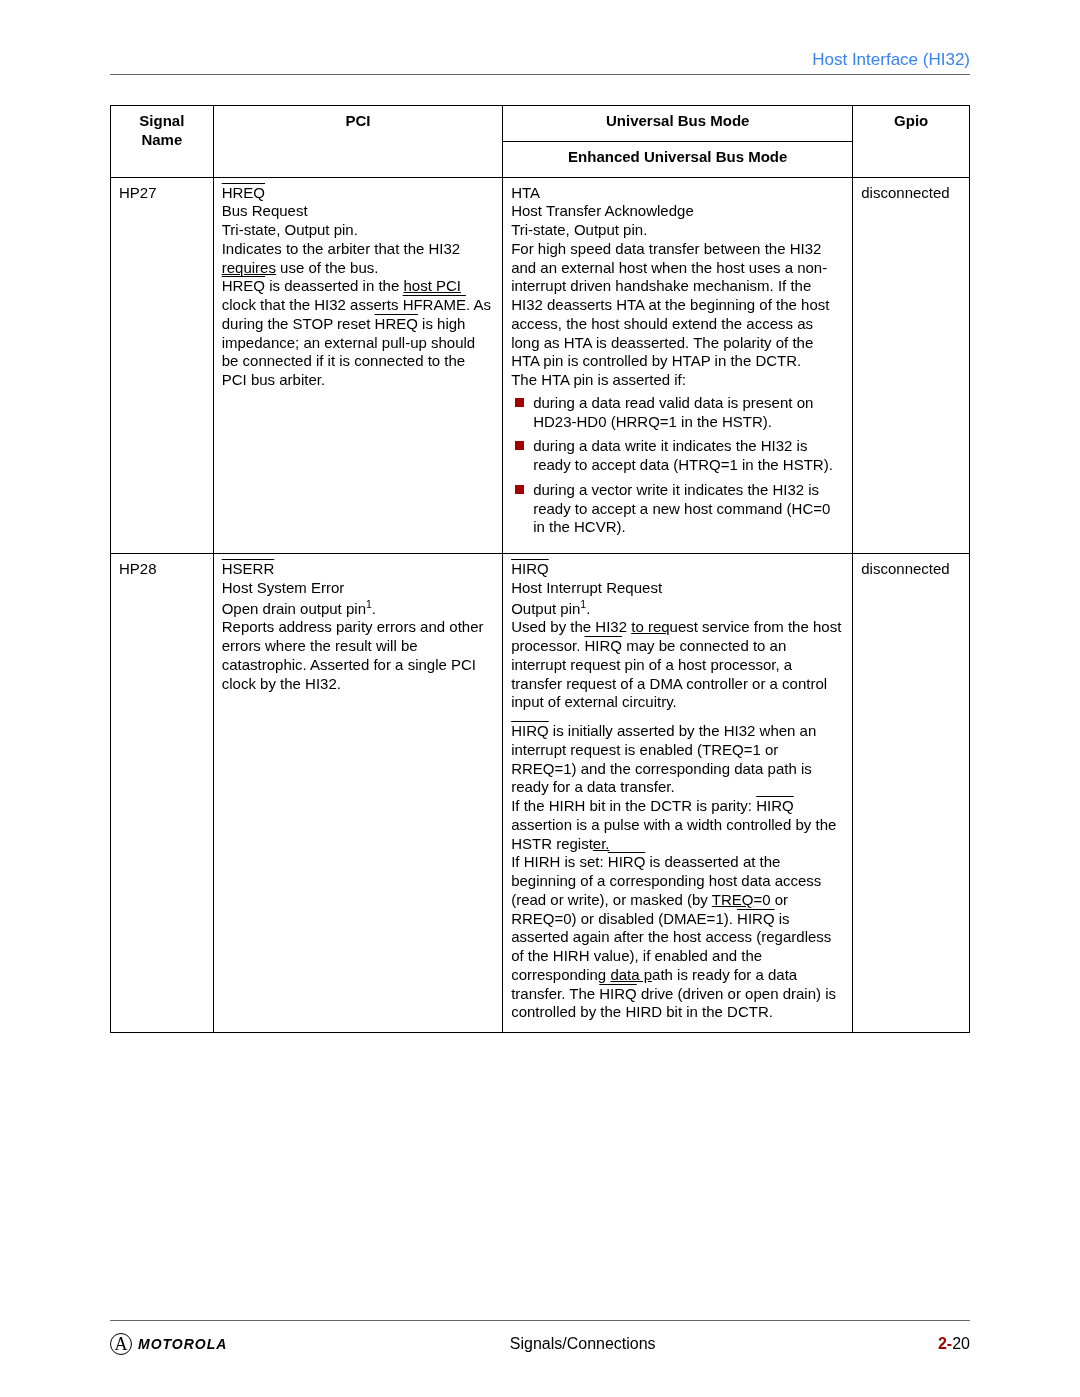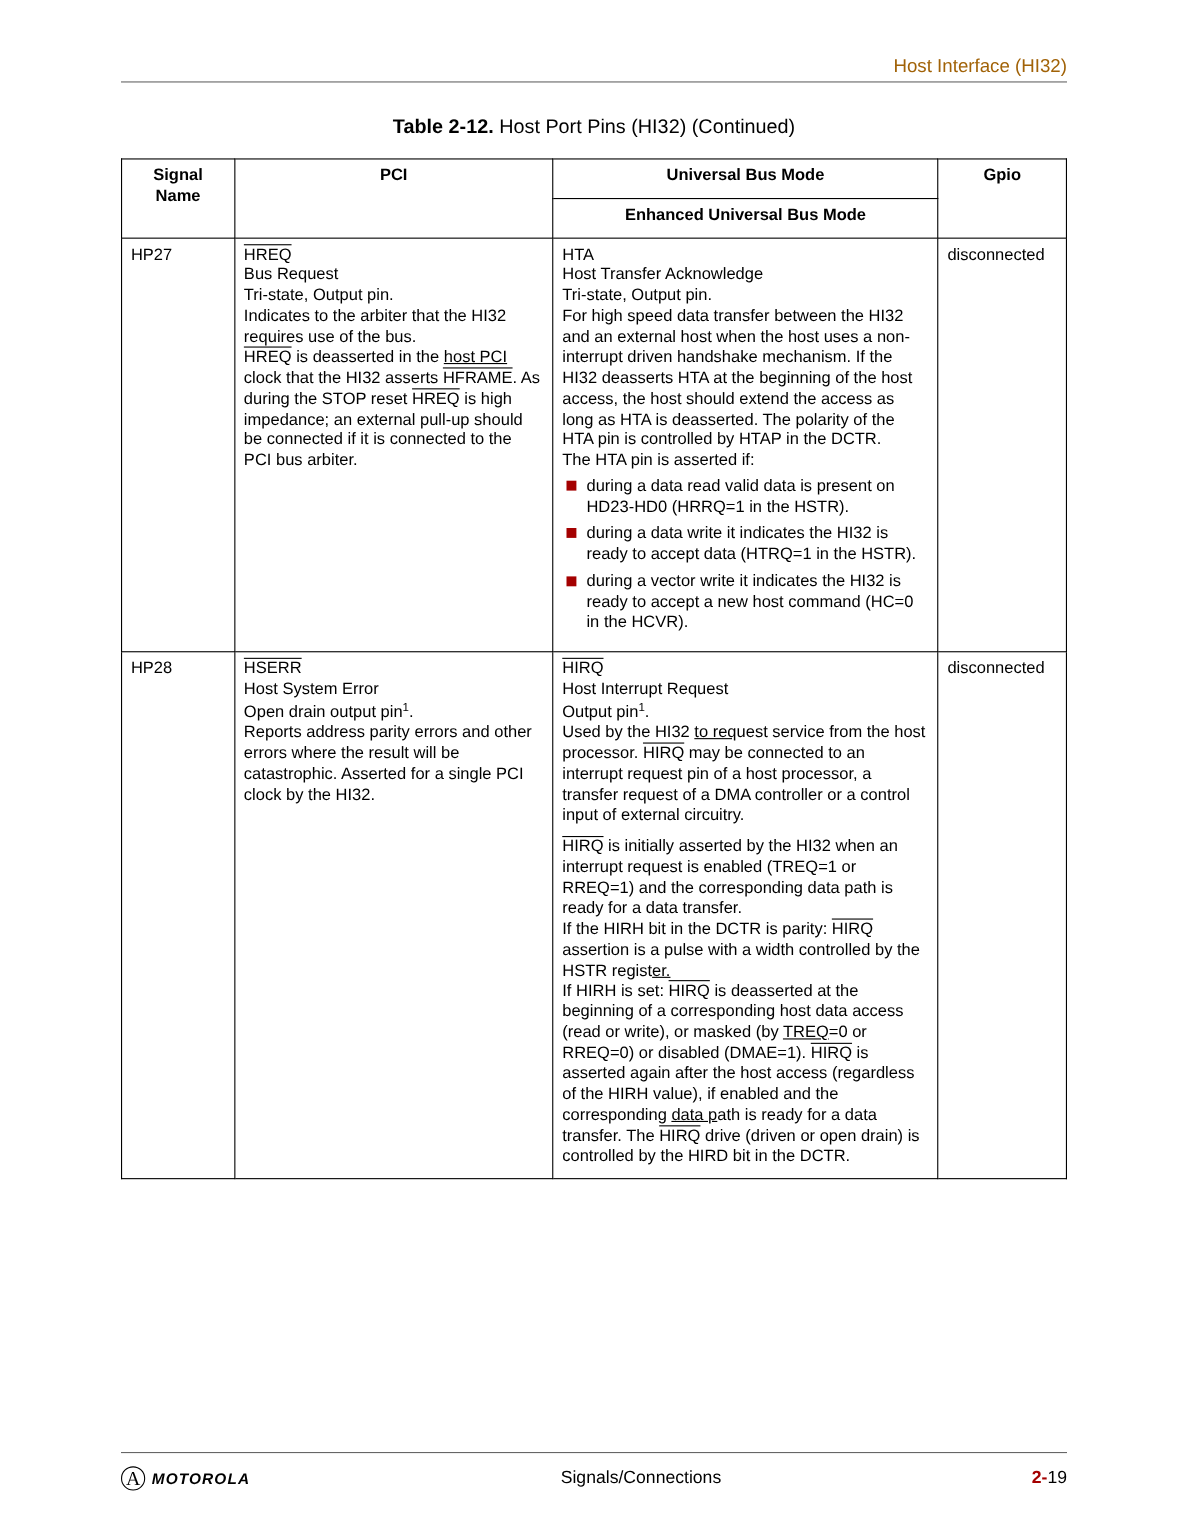--- a/index.html
+++ b/index.html
@@ -7,21 +7,21 @@
   .page {
     width: 1080px;
     height: 1397px;
     padding: 50px 110px 40px 110px;
     position: relative;
   }
   .header-right {
     text-align: right;
     font-size: 17px;
     margin-bottom: 4px;
-    color: #a16207;
+    color: #3b82f6;
   }
   .hr-top {
     border: none;
     border-top: 1.5px solid #666;
     margin-bottom: 30px;
   }
   .table-caption {
     text-align: center;
     font-size: 18px;
     margin-bottom: 18px;
@@ -95,23 +95,20 @@
   .pagenum .red { color: #a40000; font-weight: bold; }
 </style>
 </head>
 <body>
 
 <div class="page">
 
   <div class="header-right">Host Interface (HI32)</div>
   <hr class="hr-top">
 
-  <div class="table-caption">
-    <span class="bold">Table 2-12.</span><span> Host Port Pins (HI32) (Continued)</span>
-  </div>
 
   <table class="pins">
     <colgroup>
       <col class="col-signal">
         <col class="col-pci">
         <col class="col-ubm">
         <col class="col-gpio">
     </colgroup>
     <thead>
       <tr>
@@ -125,21 +122,21 @@
       </tr>
     </thead>
     <tbody>
 
       <tr>
         <td>HP27</td>
         <td>
           <span class="topline">HREQ</span><br>
           <span class="bold">Bus Request</span><br>
           <span>Tri-state, Output pin.</span><br>
-          <span>Indicates to the arbiter that the HI32 </span><span style="">requires</span><span> use of the bus.</span><br>
+          <span>Indicates to the arbiter that the HI32 </span><span style="text-decoration:underline">requires</span><span> use of the bus.</span><br>
           <span class="topline">HREQ</span><span> is deasserted in the </span><span style="text-decoration:underline">host PCI</span><span> clock that the HI32 asserts </span><span class="topline">HFRAME</span><span>. As during the STOP reset </span><span class="topline">HREQ</span><span> is high impedance; an external pull-up should be connected if it is connected to the PCI bus arbiter.</span>
         </td>
         <td>
           <span>HTA</span><br>
           <span class="bold">Host Transfer Acknowledge</span><br>
           <span>Tri-state, Output pin.</span><br>
           <span>For high speed data transfer between the HI32 and an external host when the host uses a non-interrupt driven handshake mechanism. If the HI32 deasserts HTA at the beginning of the host access, the host should extend the access as long as HTA is deasserted. The polarity of the HTA pin is controlled by HTAP in the DCTR.</span><br>
           <span>The HTA pin is asserted if:</span>
           <ul class="bullets">
             <li>during a data read valid data is present on HD23-HD0 (HRRQ=1 in the HSTR).</li>
@@ -175,18 +172,18 @@
 
   <div class="footer">
     <hr class="hr-bottom">
     <div class="footer-row">
       <div class="footer-left">
         <span class="moto-logo">A</span>
         <span class="moto-word">MOTOROLA</span>
       </div>
       <div>Signals/Connections</div>
       <div class="pagenum">
-        <span class="red">2-</span><span>19</span>
+        <span class="red">2-</span><span>20</span>
       </div>
     </div>
   </div>
 
 </div>
 
 </body></html>

